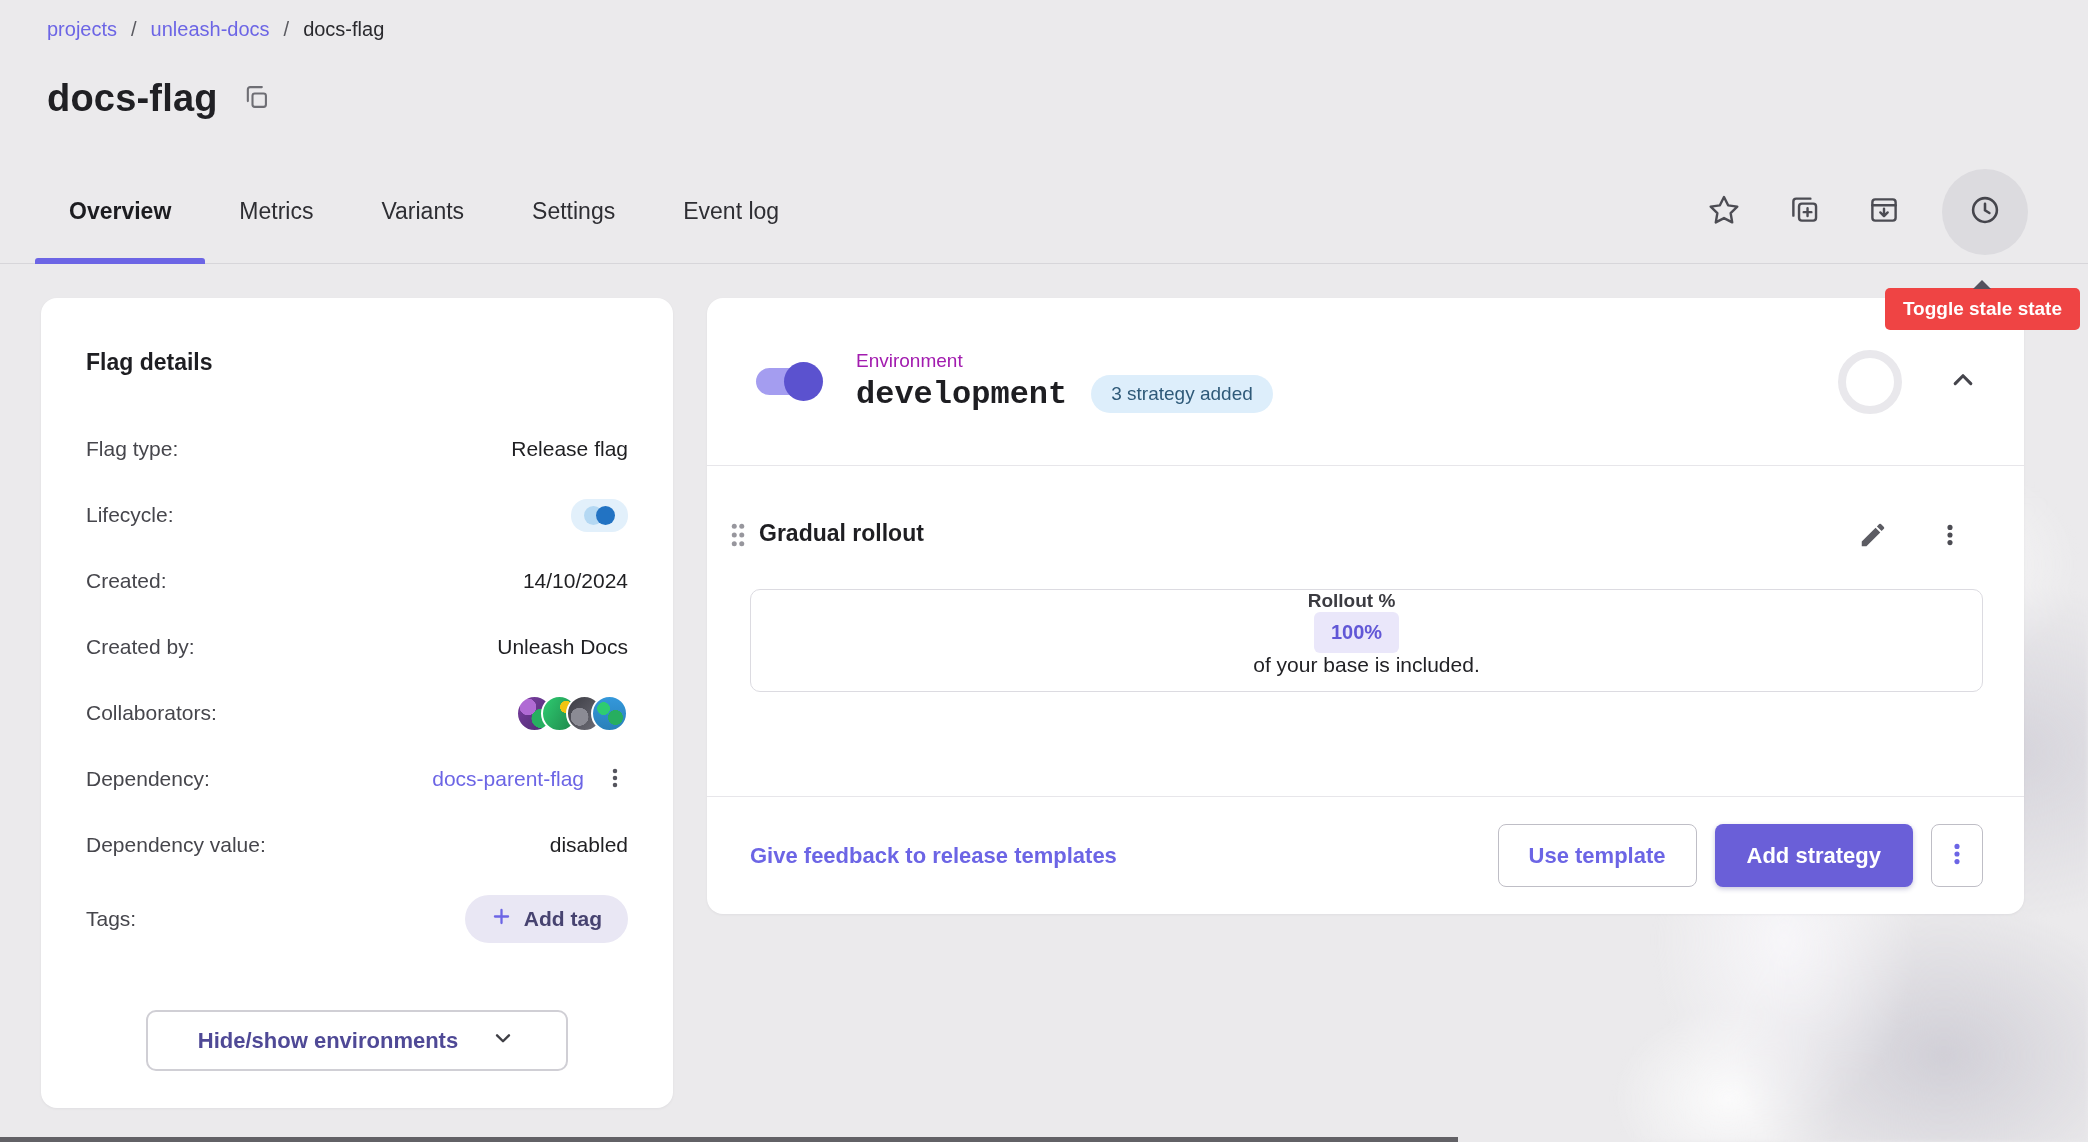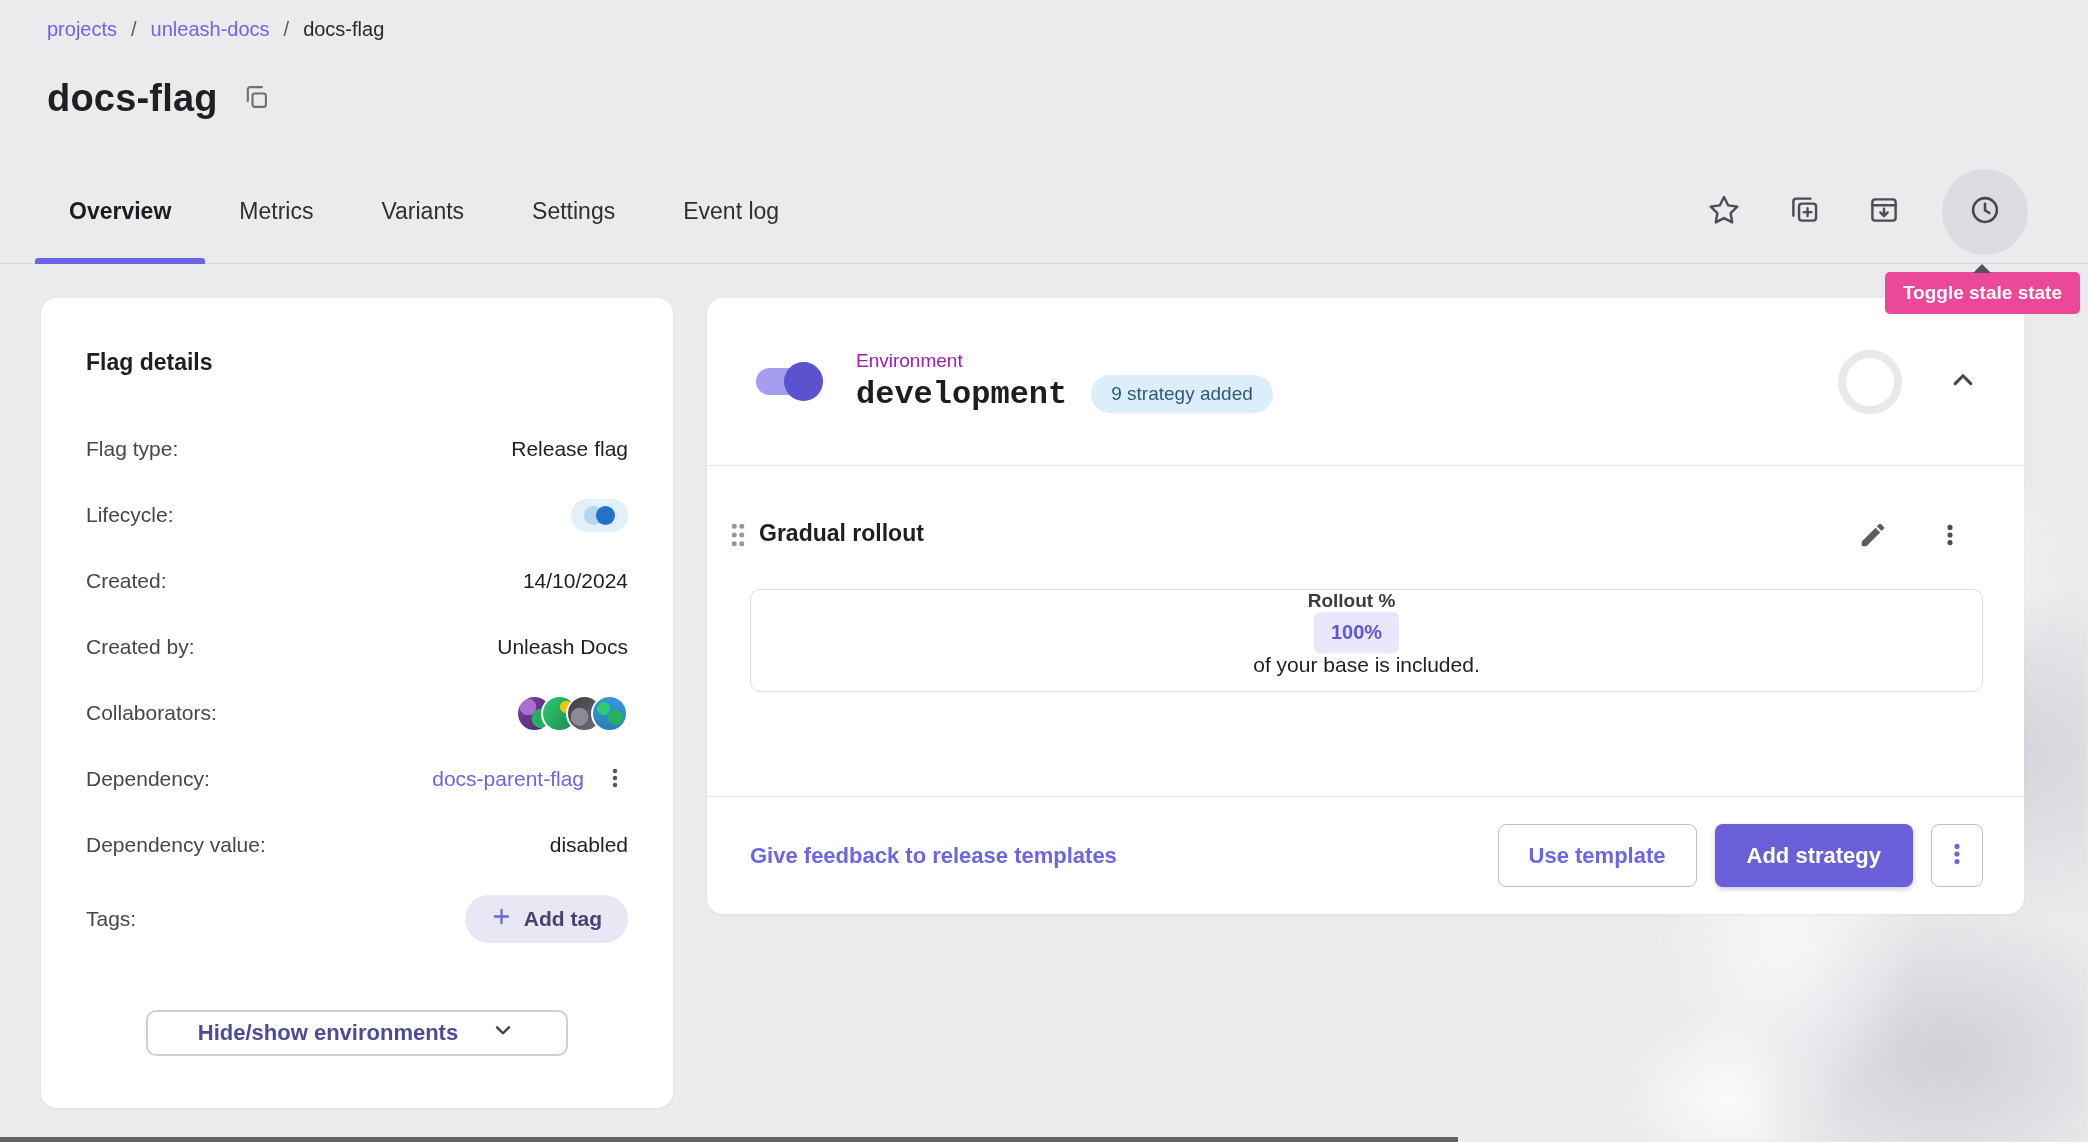--- a/index.html
+++ b/index.html
@@ -41,21 +41,21 @@
   .tabs { display:flex; margin-left:-12px; }
   .tab { position:relative; padding:38px 34px; font-size:23px; color:#2e2e33; cursor:pointer; }
   .tab.active { font-weight:700; color:#1c1c20; }
   .tab.active::after { content:""; position:absolute; left:0; right:0; bottom:-1px; height:6px; background:#6c65e5; border-radius:3px 3px 0 0; }
 
   .toolbar { margin-left:auto; display:flex; align-items:center; gap:36px; }
   .icon-btn { width:44px; height:44px; border-radius:50%; }
   .icon-btn svg { width:34px; height:34px; }
   .clock-wrap { width:86px; height:86px; border-radius:50%; background:#dcdbdf; }
 
-  .tooltip { position:absolute; top:272px; right:8px; z-index:3; background:#ec4899; color:#fff; font-size:19px; font-weight:700; padding:10px 18px; border-radius:5px; }
+  .tooltip { position:absolute; top:288px; right:8px; z-index:3; background:#ef4444; color:#fff; font-size:19px; font-weight:700; padding:10px 18px; border-radius:5px; }
   .tooltip::before { content:""; position:absolute; top:-8px; left:50%; margin-left:-9px; border:9px solid transparent; border-bottom-color:#55525e; border-top:none; }
 
   
   .card { position:absolute; background:#fff; border-radius:16px; box-shadow:0 1px 3px rgba(20,20,40,.05); z-index:1; }
   .flag-card { left:41px; top:298px; width:632px; height:810px; padding:45px 45px 0; }
   .env-card { left:707px; top:298px; width:1317px; height:616px; }
 
   .flag-card h2 { font-size:23px; font-weight:700; color:#1e1e22; margin:6px 0 40px; }
   .detail-row { height:66px; display:flex; align-items:center; justify-content:space-between; font-size:21px; }
   .detail-row.tags-row { margin-top:8px; }
@@ -72,21 +72,21 @@
   .av1 { background: radial-gradient(circle at 30% 30%, #b06ad4 25%, transparent 26%), radial-gradient(circle at 70% 65%, #27ae60 30%, transparent 31%), linear-gradient(135deg,#7d3fa3,#4a2a6e); }
   .av2 { background: radial-gradient(circle at 70% 30%, #f1c40f 18%, transparent 19%), linear-gradient(120deg,#2ecc71,#1e8449); }
   .av3 { background: radial-gradient(circle at 35% 60%, #8b8b94 30%, transparent 31%), linear-gradient(135deg,#3c3c44,#6f6f78); }
   .av4 { background: radial-gradient(circle at 32% 35%, #2ecc71 20%, transparent 21%), radial-gradient(circle at 68% 62%, #27ae60 24%, transparent 25%), linear-gradient(#3498db,#2980b9); }
 
   .dep-link { color:#6c65e5; cursor:pointer; }
   .dep-kebab { margin-left:18px; }
 
   .add-tag-btn { display:flex; align-items:center; gap:12px; background:#e9e7f4; border-radius:24px; padding:11px 26px; font-size:21px; font-weight:700; color:#474370; }
 
-  .env-btn { margin:58px auto 0; width:422px; height:46px; border:2px solid #d0cfd5; border-radius:10px; background:transparent; display:flex; align-items:center; justify-content:center; gap:32px; font-size:22px; font-weight:700; color:#4f4996; }
+  .env-btn { margin:58px auto 0; width:422px; height:61px; border:2px solid #d0cfd5; border-radius:10px; background:transparent; display:flex; align-items:center; justify-content:center; gap:32px; font-size:22px; font-weight:700; color:#4f4996; }
 
   
   .env-header { height:168px; display:flex; align-items:center; padding:0 44px 0 49px; border-bottom:1px solid #e7e6ea; }
   .switch { position:relative; width:64px; height:27px; border-radius:14px; background:#a49df0; flex:none; cursor:pointer; }
   .switch .thumb { position:absolute; top:-6px; right:-3px; width:39px; height:39px; border-radius:50%; background:#5b52cf; }
   .env-text { margin-left:36px; }
   .env-label { font-size:19px; color:#a21caf; margin-bottom:3px; }
   .env-name-row { display:flex; align-items:center; gap:24px; }
   .env-name { font-size:32px; font-weight:700; color:#1e1e22;font-family:Liberation Mono, monospace; }
   .strategy-badge { background:#ddeefb; color:#2f5a79; font-size:19px; padding:8px 20px; border-radius:22px; }
@@ -268,21 +268,21 @@
 
 <div class="card env-card">
   <div class="env-header">
     <div class="switch">
       <div class="thumb"></div>
     </div>
     <div class="env-text">
       <div class="env-label">Environment</div>
       <div class="env-name-row">
         <span class="env-name">development</span>
-        <span class="strategy-badge">9 strategy added</span>
+        <span class="strategy-badge">3 strategy added</span>
       </div>
     </div>
     <div class="env-header-right">
       <div class="progress-ring"></div>
       <button class="collapse-btn">
         <span>
           <svg width="34" height="34" viewBox="0 0 24 24" fill="none" stroke="#45454c" stroke-width="2.2" stroke-linecap="round" stroke-linejoin="round">
               <path d="M6.5 14.5L12 9l5.5 5.5"></path>
             </svg>
         </span>

